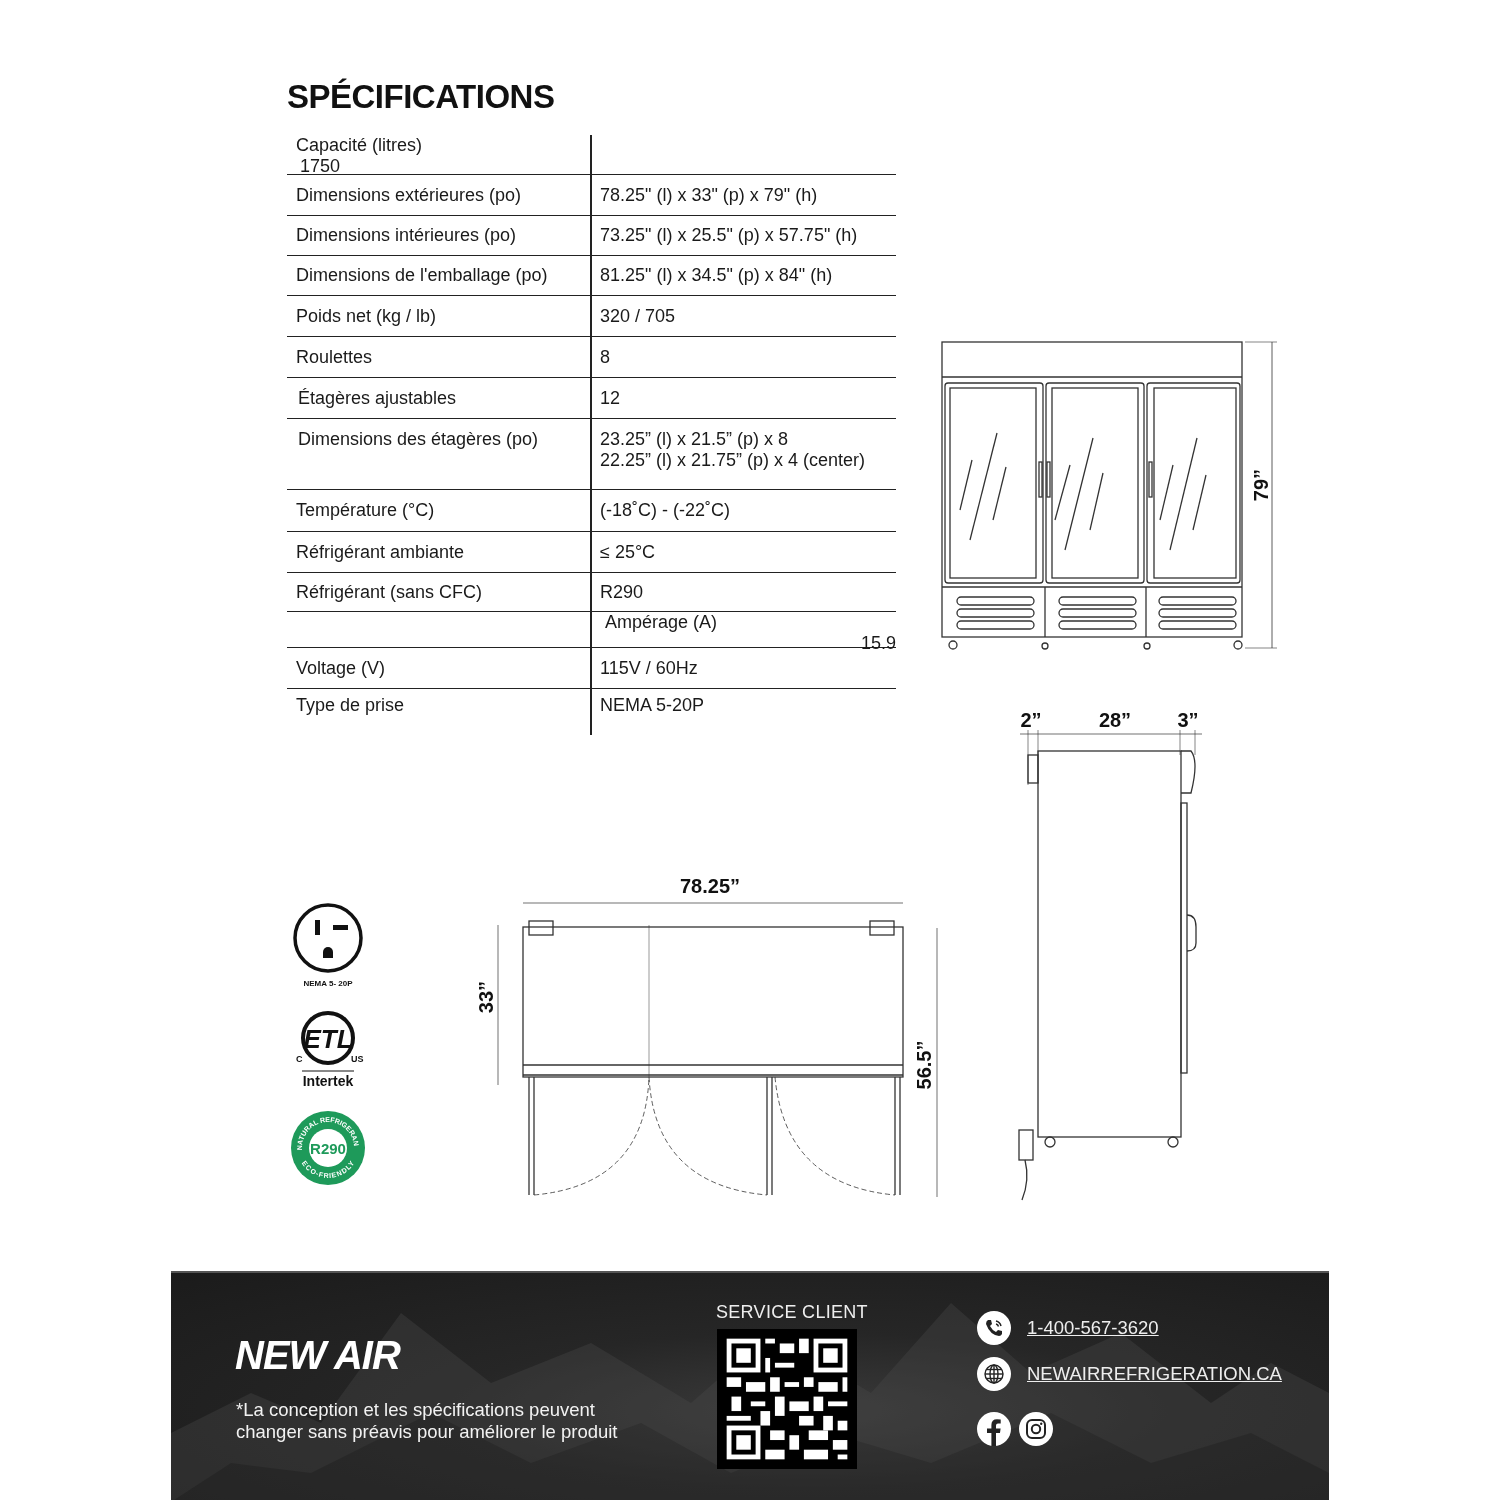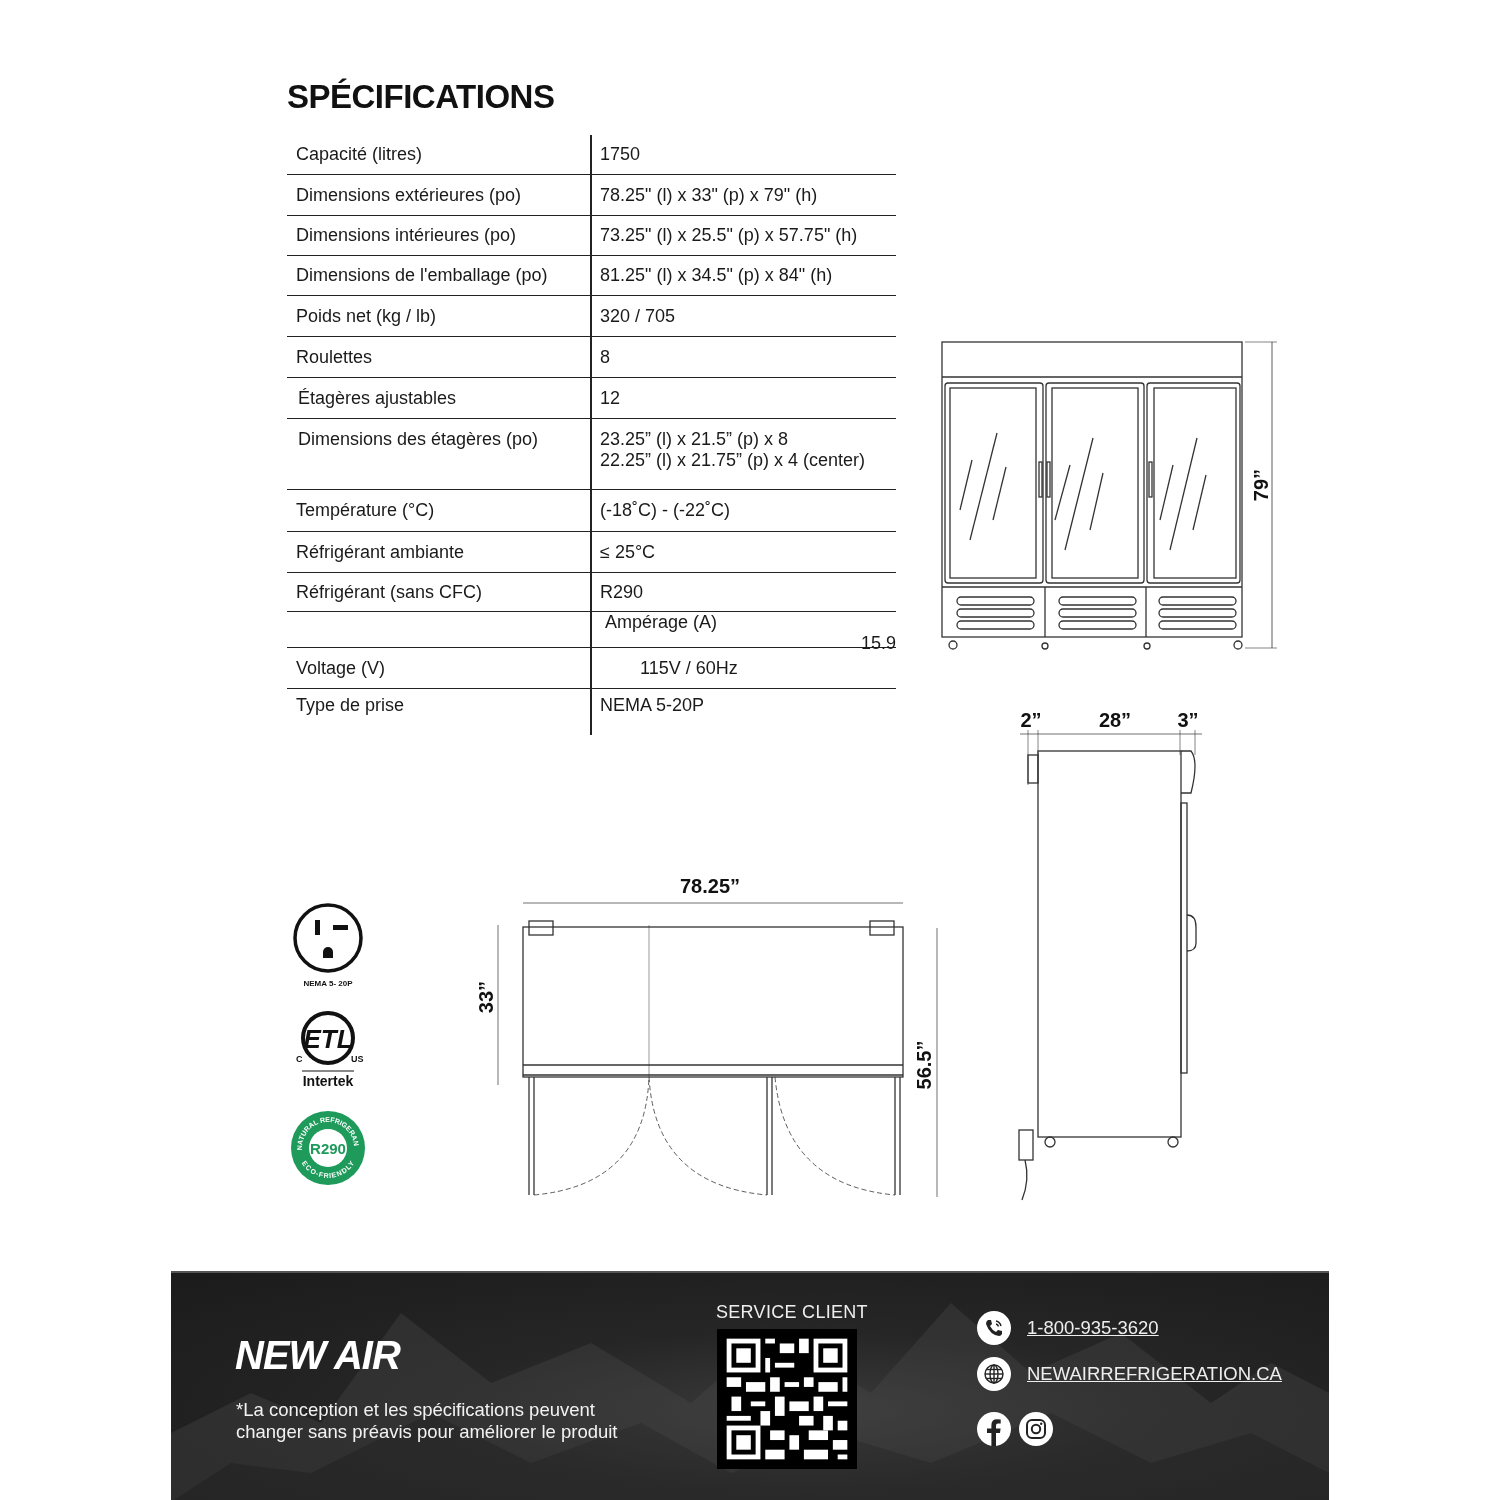--- a/index.html
+++ b/index.html
@@ -51,21 +51,21 @@
     .social { position: absolute; left: 806px; top: 139px; display: flex; gap: 8px; }
     .social .circle { width: 34px; height: 34px; border-radius: 50%; background: #fff; display: flex; align-items: center; justify-content: center; }
   </style>
 </head>
 <body>
 
 <div class="title">SPÉCIFICATIONS</div>
 
 <div class="spec-table">
   <div class="divider-v"></div>
-  <div class="spec-row" style="height:39px;align-items:center;">
+  <div class="spec-row" style="height:39px;flex-direction:column;">
       <span class="k">Capacité (litres)</span>
       <span class="v">1750</span>
     </div>
   <div class="spec-row" style="height:40px;align-items:center;">
       <span class="k">Dimensions extérieures (po)</span>
       <span class="v">78.25" (l) x 33" (p) x 79" (h)</span>
     </div>
   <div class="spec-row" style="height:39px;align-items:center;">
       <span class="k">Dimensions intérieures (po)</span>
       <span class="v">73.25" (l) x 25.5" (p) x 57.75" (h)</span>
@@ -100,21 +100,21 @@
       <span class="v">≤ 25°C</span>
     </div>
   <div class="spec-row" style="height:38px;align-items:center;">
       <span class="k">Réfrigérant (sans CFC)</span>
       <span class="v">R290</span>
     </div>
   <div class="spec-row" style="height:35px;align-items:flex-end;flex-direction:column;">
       <span class="k">Ampérage (A)</span>
       <span class="v">15.9</span>
     </div>
-  <div class="spec-row" style="height:40px;align-items:center;gap:40px;">
+  <div class="spec-row" style="height:40px;align-items:center;">
       <span class="k">Voltage (V)</span>
       <span class="v">115V / 60Hz</span>
     </div>
   <div class="spec-row" style="height:46px;align-items:flex-start;padding-top:6px;box-sizing:border-box;">
       <span class="k">Type de prise</span>
       <span class="v">NEMA 5-20P</span>
     </div>
 </div>
 
 <svg class="drawing" style="left:935px;top:335px;" width="345" height="320" viewBox="0 0 345 320">
@@ -306,21 +306,21 @@
     </svg>
   </div>
 
   <div class="contact" style="top:38px;">
     <span class="circle">
       <svg width="20" height="20" viewBox="0 0 20 20">
           <path d="M4 2 l3 0 l1 4 l-2 2 q2 4 6 6 l2 -2 l4 1 l0 3 q-1 2 -3 2 q-9 -1 -13 -12 q0 -3 2 -4z" fill="#222"></path>
           <path d="M12 3 q4 1 5 5 M12 6 q2 0.5 2.5 2.5" stroke="#222" stroke-width="1.5" fill="none"></path>
         </svg>
     </span>
-    <a>1-800-935-3620</a>
+    <a>1-400-567-3620</a>
   </div>
   <div class="contact" style="top:84px;">
     <span class="circle">
       <svg width="22" height="22" viewBox="0 0 22 22">
           <g fill="none" stroke="#222" stroke-width="1.4">
             <circle cx="11" cy="11" r="9"></circle>
             <ellipse cx="11" cy="11" rx="4" ry="9"></ellipse>
             <line x1="2" y1="11" x2="20" y2="11"></line>
             <line x1="3.5" y1="6.5" x2="18.5" y2="6.5"></line>
             <line x1="3.5" y1="15.5" x2="18.5" y2="15.5"></line>

